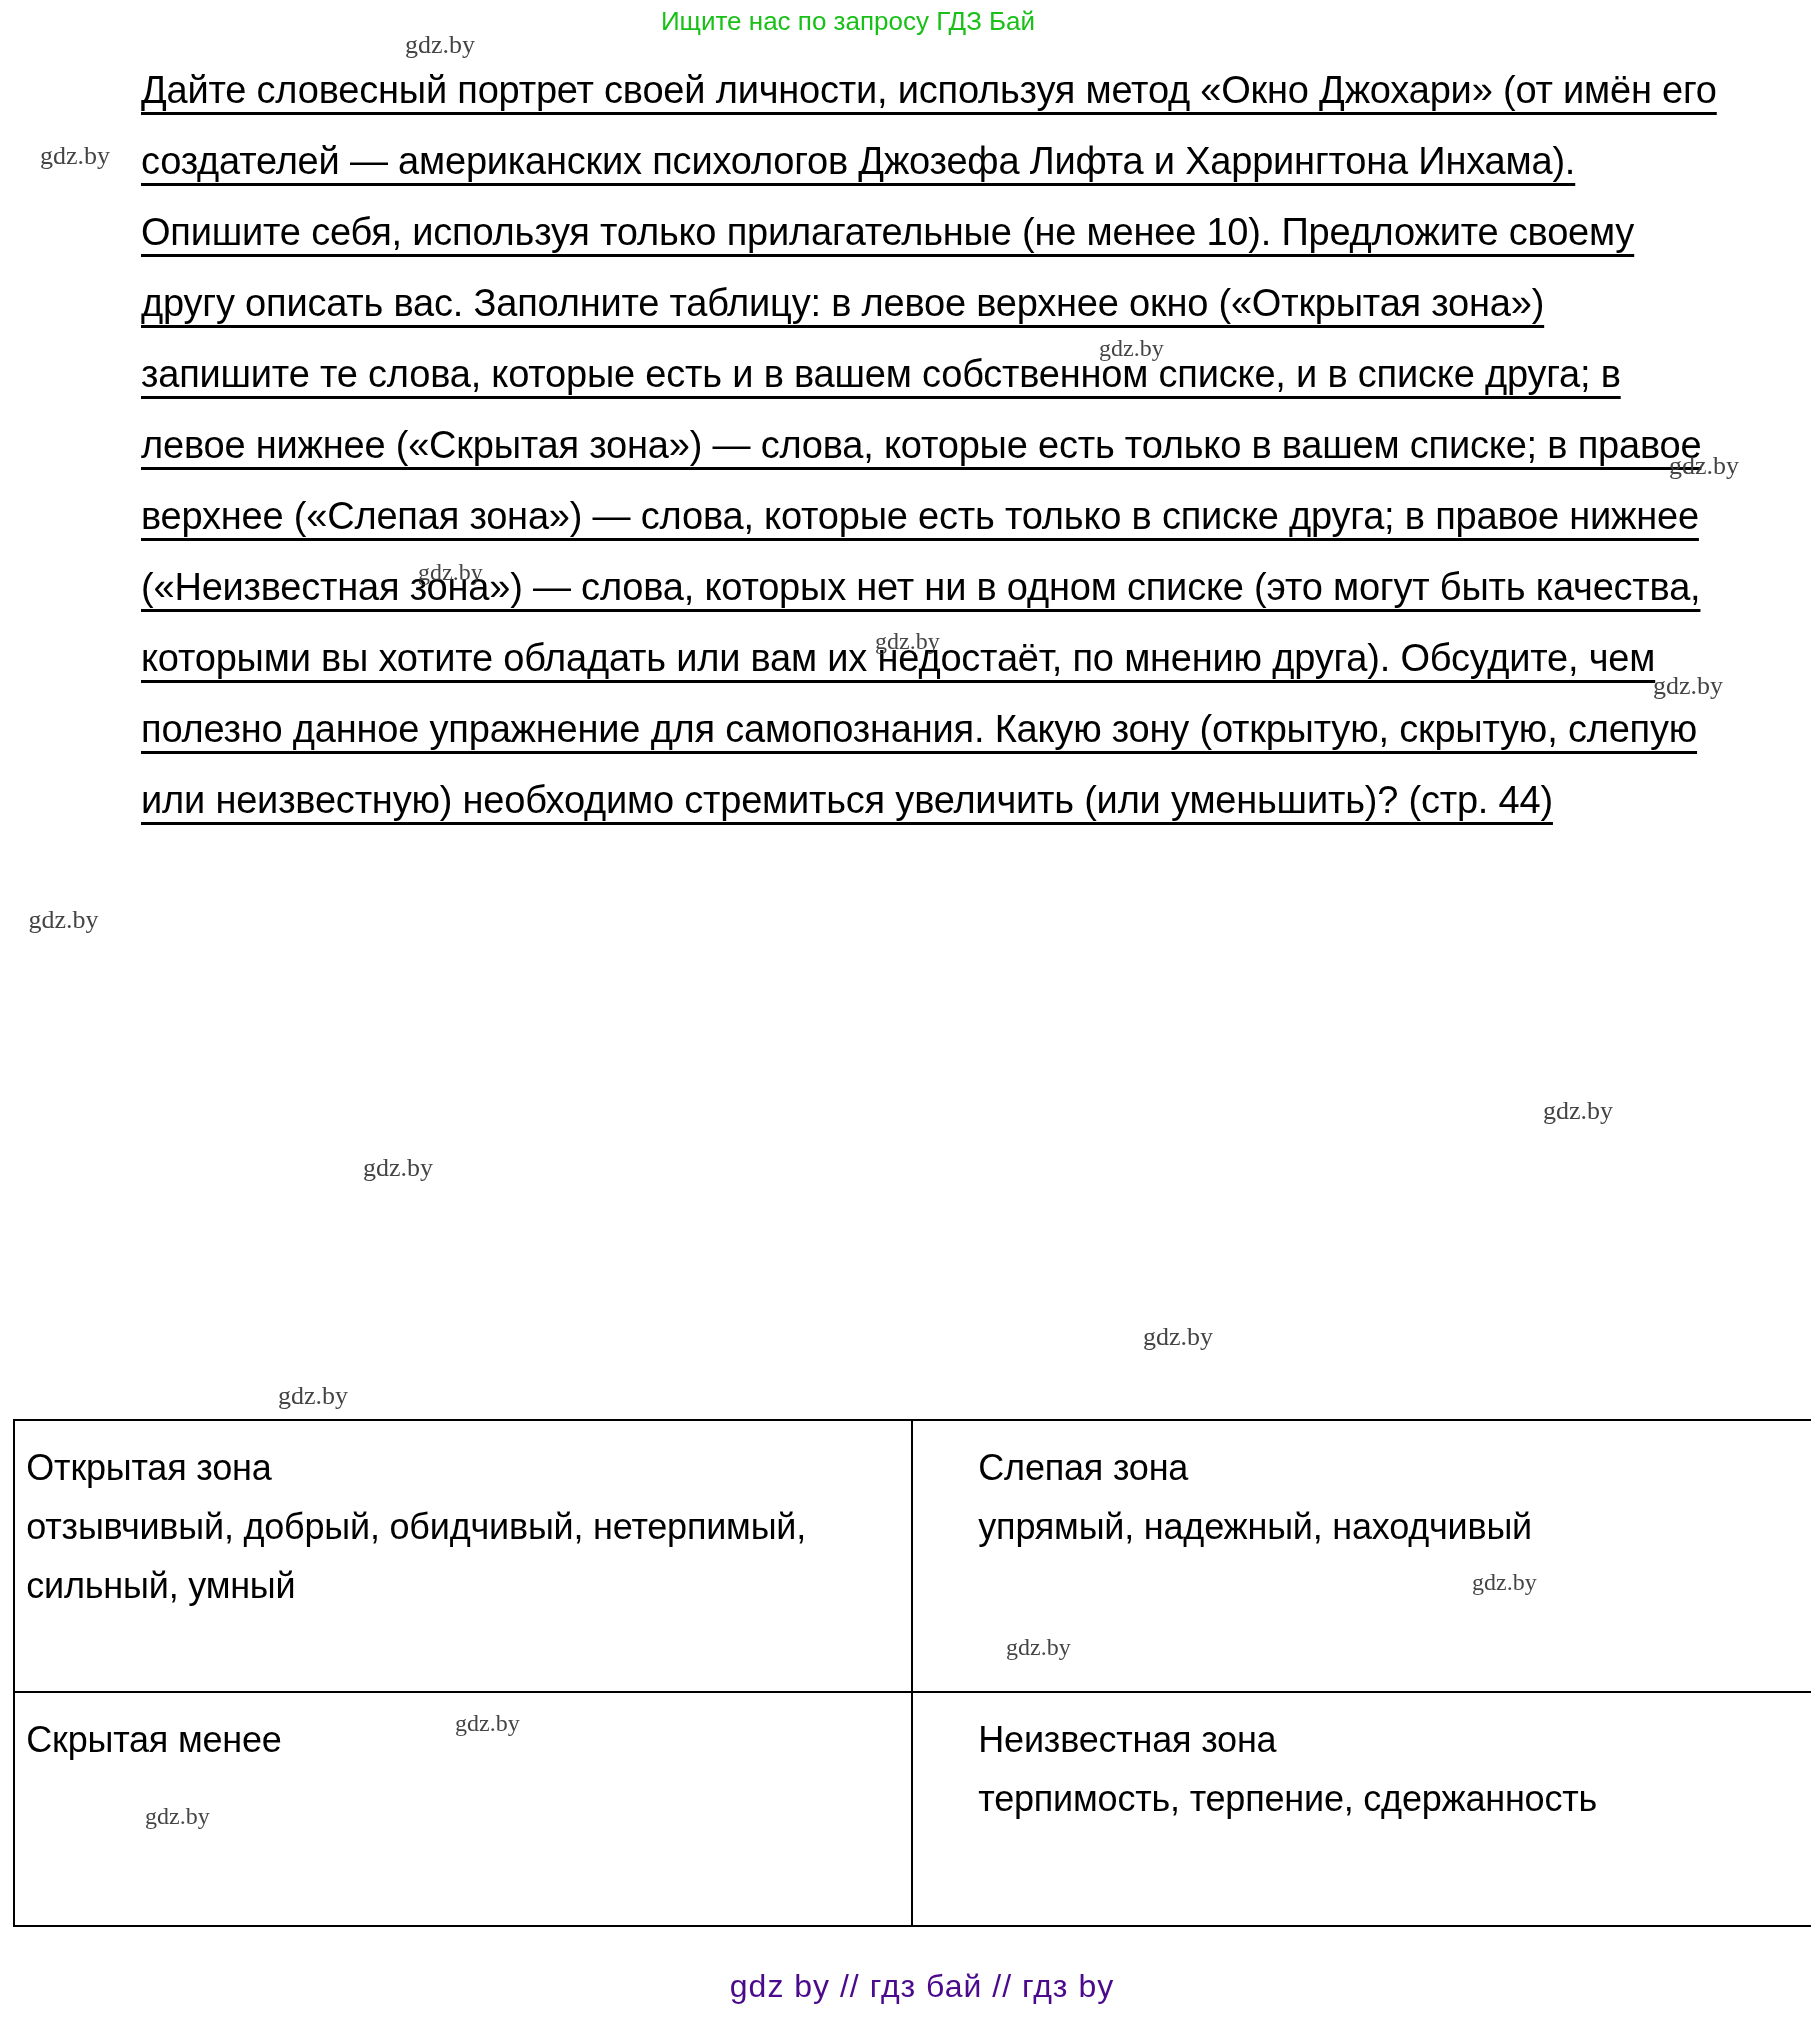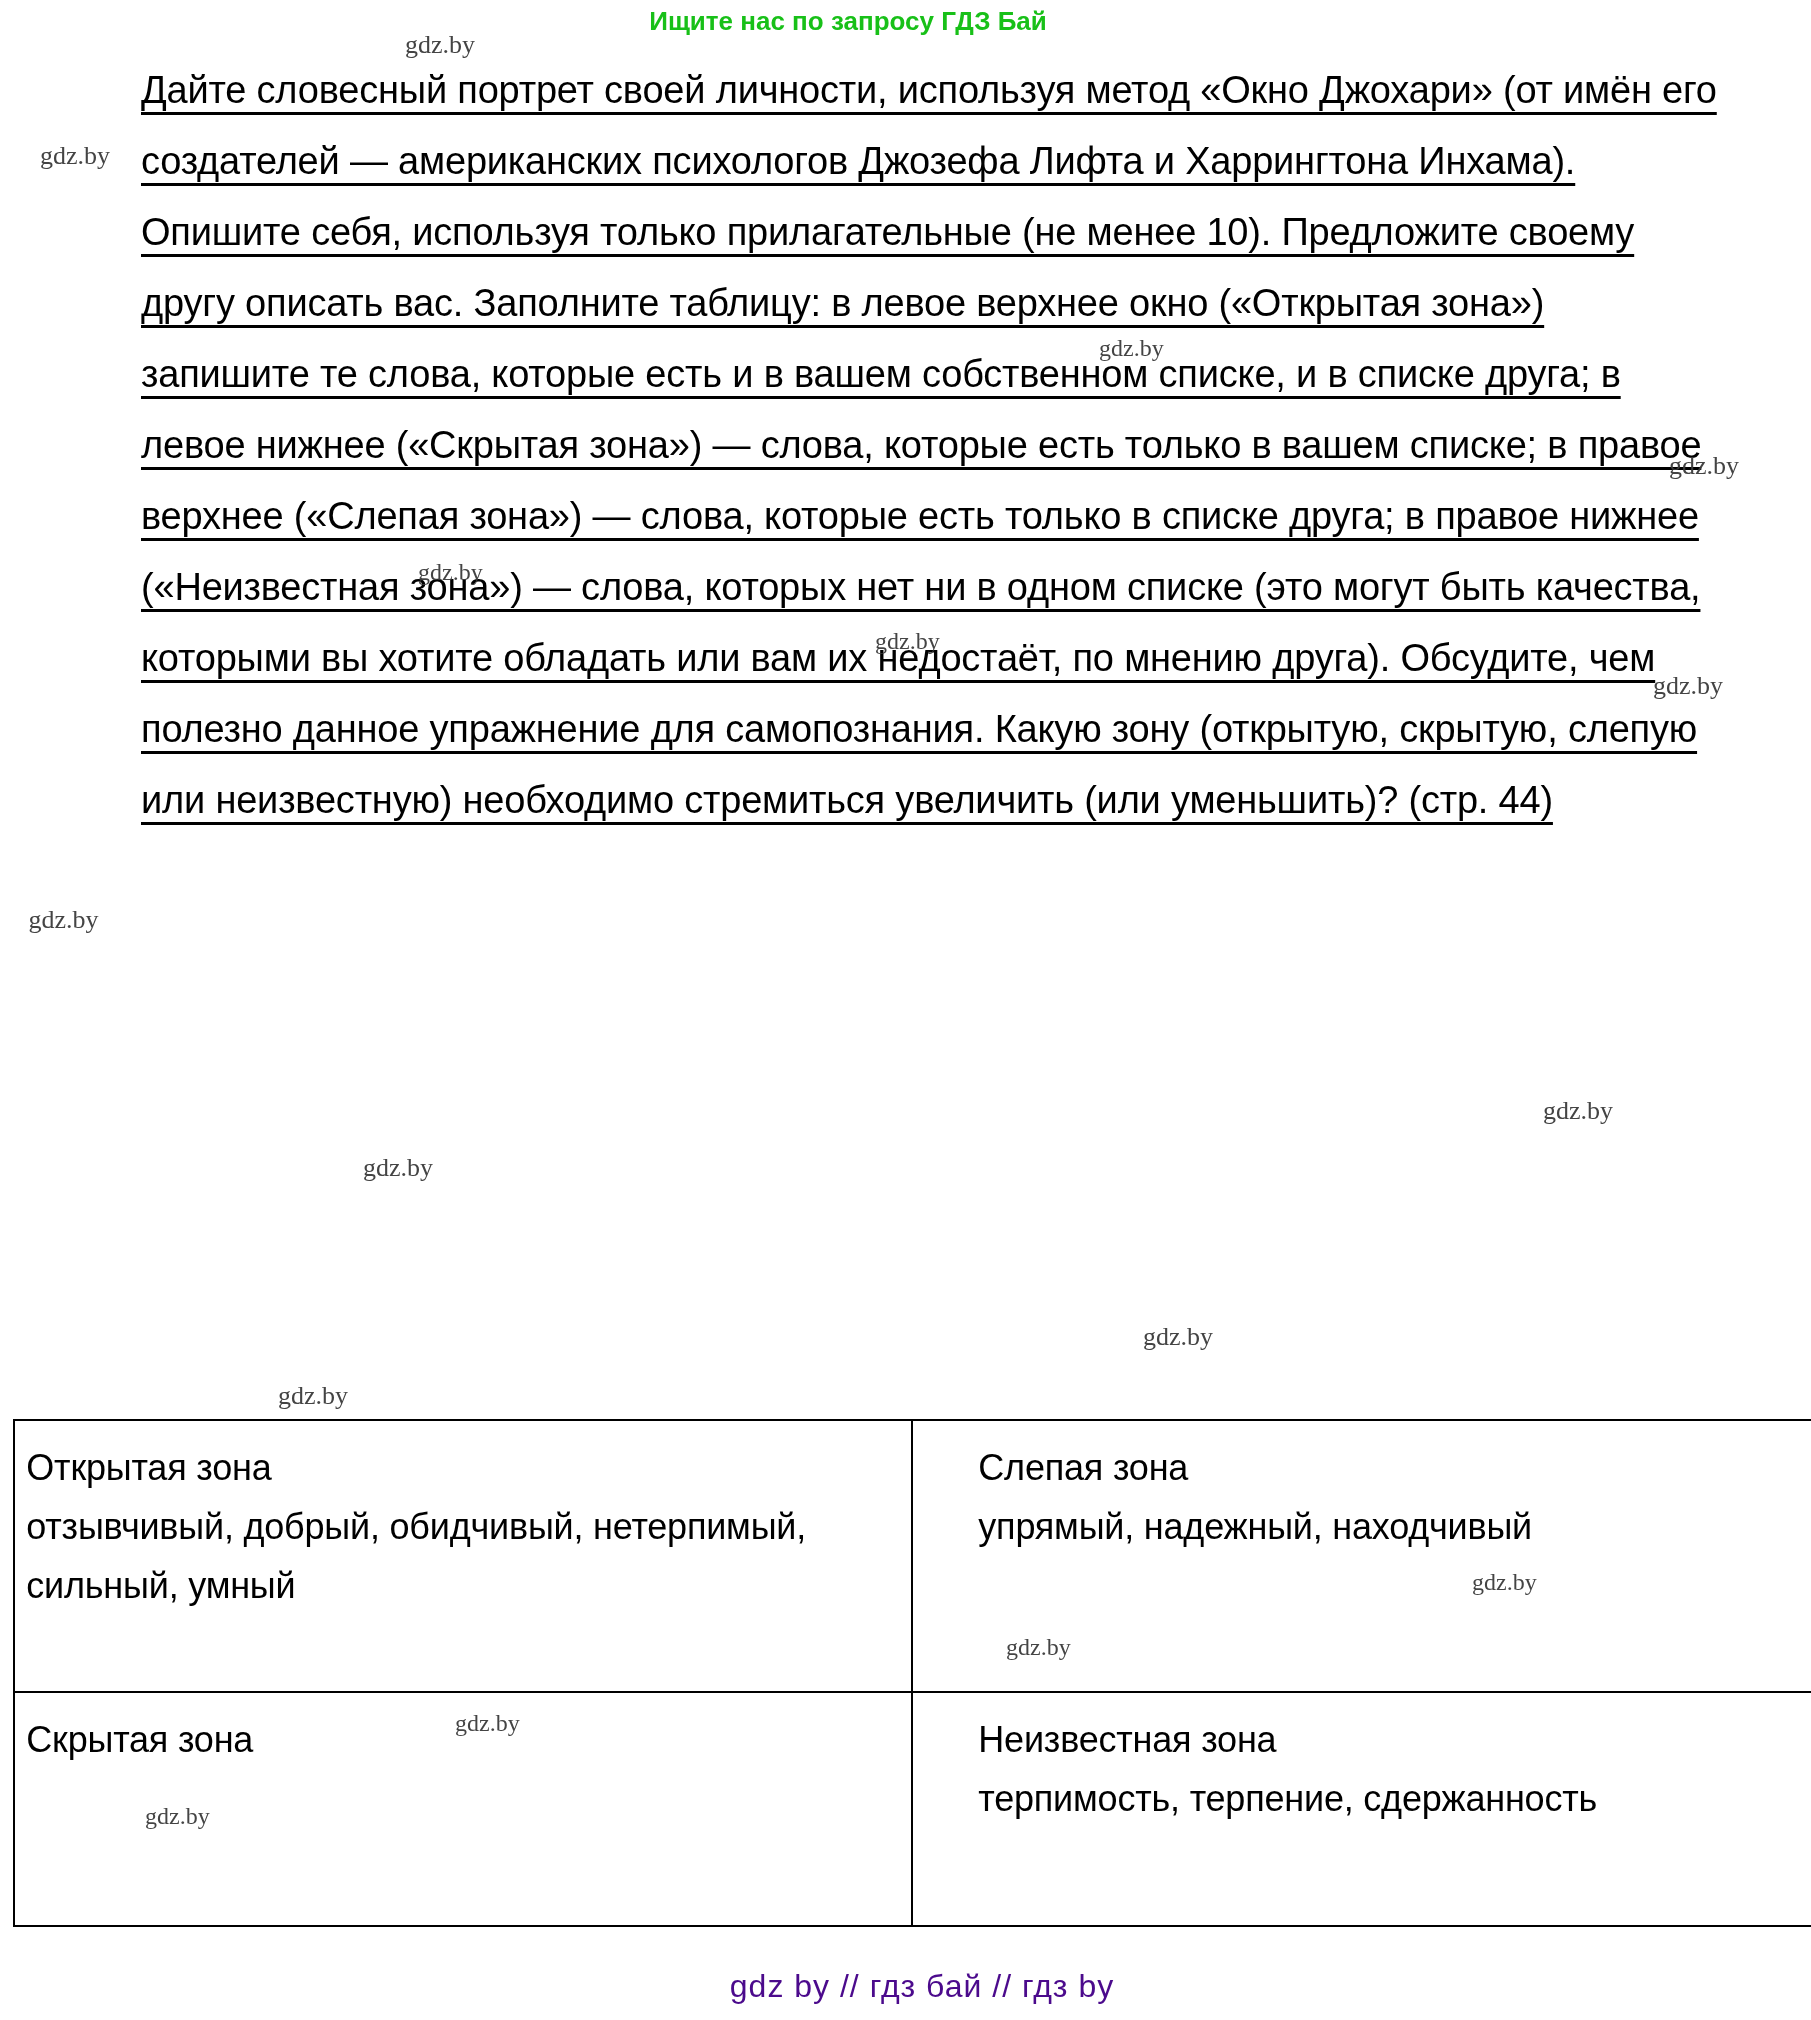--- a/index.html
+++ b/index.html
@@ -17,21 +17,21 @@
   }
 
   
   .site-banner {
     position: absolute;
     top: 0;
     left: 0;
     width: 1696px;
     text-align: center;
     font-size: 26px;
-    font-weight: bold;
+    font-weight: normal;
     color: #18c018;
     line-height: 34px;
     padding-top: 3.8px;
     white-space: nowrap;
   }
 
   
   .doc {
     position: absolute;
     left: 0;
@@ -128,21 +128,21 @@
         <span class="cell-title">Открытая зона</span>
         <span class="cell-words">отзывчивый, добрый, обидчивый, нетерпимый, сильный, умный</span>
       </td>
       <td class="col-right">
         <span class="cell-title">Слепая зона</span>
         <span class="cell-words">упрямый, надежный, находчивый</span>
       </td>
     </tr>
     <tr class="row-bottom">
       <td class="col-left">
-        <span class="cell-title">Скрытая зона</span>
+        <span class="cell-title">Скрытая менее</span>
         <span class="cell-words"></span>
       </td>
       <td class="col-right">
         <span class="cell-title">Неизвестная зона</span>
         <span class="cell-words">терпимость, терпение, сдержанность</span>
       </td>
     </tr>
   </tbody>
 </table>
 

